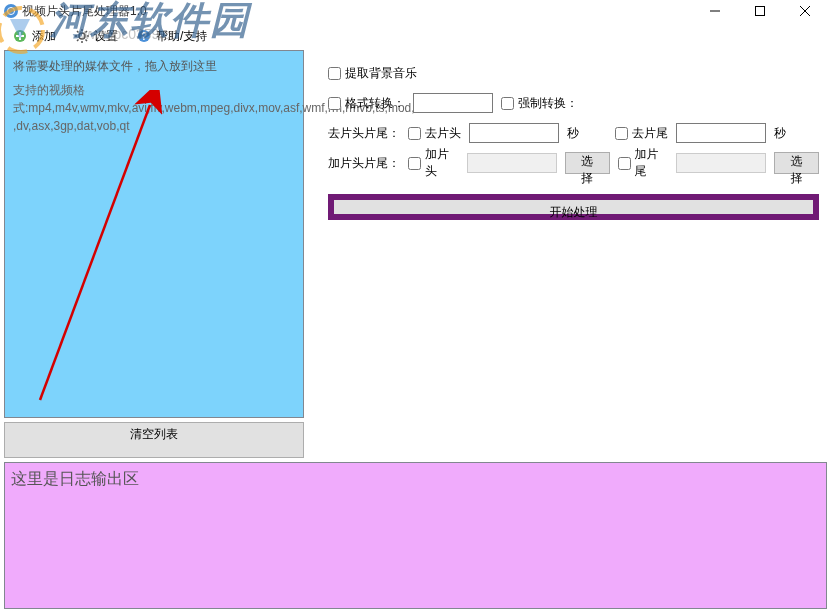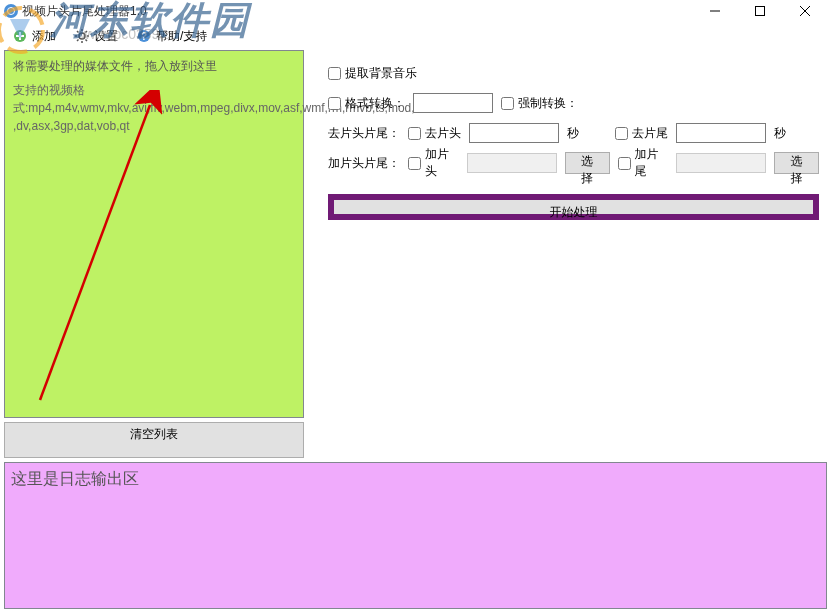--- a/index.html
+++ b/index.html
@@ -13,21 +13,21 @@
 .titlebar-icon::after { content: ""; width: 6px; height: 6px; border: 1px solid #fff; border-radius: 50%; }
 .titlebar-title { flex: 1; font-size: 12px; color: #333; }
 .titlebar-controls { display: flex; }
 .titlebar-btn { width: 45px; height: 22px; display: flex; align-items: center; justify-content: center; cursor: pointer; }
 .titlebar-btn svg { width: 10px; height: 10px; }
 .menubar { height: 28px; display: flex; align-items: center; padding: 0 4px; gap: 2px; }
 .menu-item { display: flex; align-items: center; padding: 4px 8px; cursor: pointer; gap: 4px; }
 .menu-icon { width: 16px; height: 16px; display: inline-flex; align-items: center; justify-content: center; }
 .content { display: flex; height: 408px; }
 .left-panel { width: 308px; padding: 0 4px; display: flex; flex-direction: column; }
-.drop-area { flex: 1; border: 1px solid #828790; background: #bef264; padding: 6px 8px; color: #666; font-size: 12px; line-height: 1.5; }
+.drop-area { flex: 1; border: 1px solid #828790; background: #7dd3fc; padding: 6px 8px; color: #666; font-size: 12px; line-height: 1.5; }
 .drop-hint { color: #555; margin-bottom: 6px; }
 .format-hint { color: #666; }
 .clear-btn { height: 36px; border: 1px solid #adadad; background: #e1e1e1; margin-top: 4px; cursor: pointer; text-align: center; line-height: 22px; }
 .right-panel { flex: 1; padding: 8px 12px 0 20px; }
 .option-row { display: flex; align-items: center; height: 30px; gap: 8px; }
 .chk { display: flex; align-items: center; gap: 4px; }
 .chk input[type=checkbox] { width: 13px; height: 13px; }
 .txt-input { border: 1px solid #7a7a7a; height: 20px; padding: 0 4px; font-size: 12px; }
 .txt-input.ro { background: #f0f0f0; border-color: #ccc; }
 .w80 { width: 80px; }

